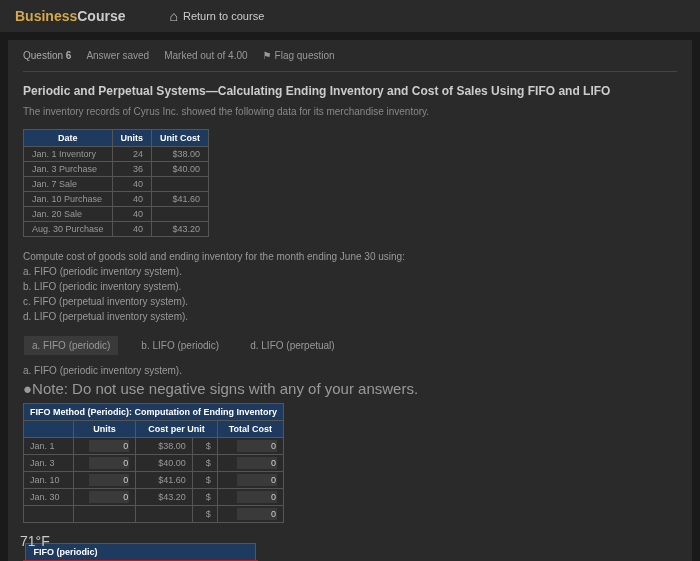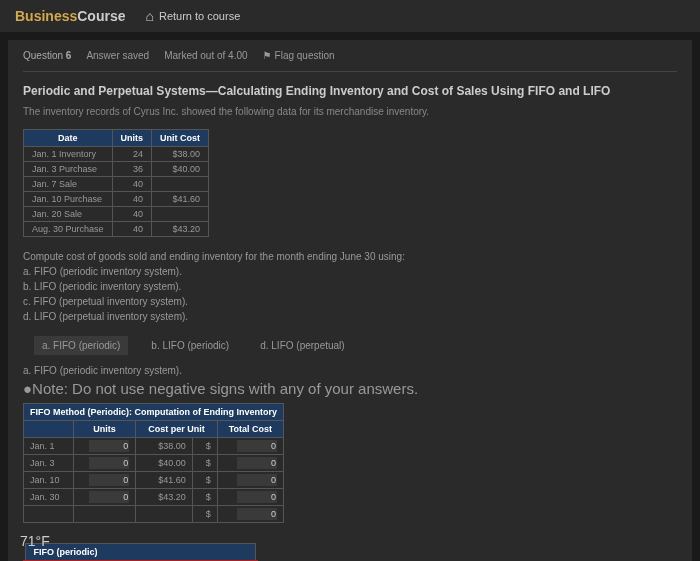--- a/index.html
+++ b/index.html
@@ -10,21 +10,21 @@
       font-size: 11px;
       width: 700px;
       height: 561px;
       overflow: hidden;
     }
     .header {
       background: #2a2a2a;
       padding: 8px 15px;
       display: flex;
       align-items: center;
-      gap: 20px;
+      gap: 44px;
     }
     .logo {
       color: #d4a84b;
       font-size: 14px;
       font-weight: bold;
     }
     .logo .course { color: #ccc; }
     .return-link {
       color: #ccc;
       font-size: 11px;
@@ -71,21 +71,21 @@
       border: 1px solid #555;
       padding: 2px 8px;
       color: #999;
       text-align: right;
     }
     .inv-table td:first-child { text-align: left; }
     .compute-text { margin: 12px 0; font-size: 10px; color: #999; line-height: 1.5; }
     .tabs {
       display: flex;
       gap: 15px;
-      margin: 10px 11px;
+      margin: 10px 1px;
       font-size: 10px;
     }
     .tab { color: #999; padding: 4px 8px; cursor: pointer; }
     .tab.active { background: #3a3a3a; }
     .subtitle { font-size: 10px; color: #999; margin: 8px 0 4px; }
     .note { font-size: 15px; color: #999; margin-bottom: 6px; }
     .fifo-table th {
       background: #1e3a5f;
       color: #fff;
       padding: 3px 6px;

